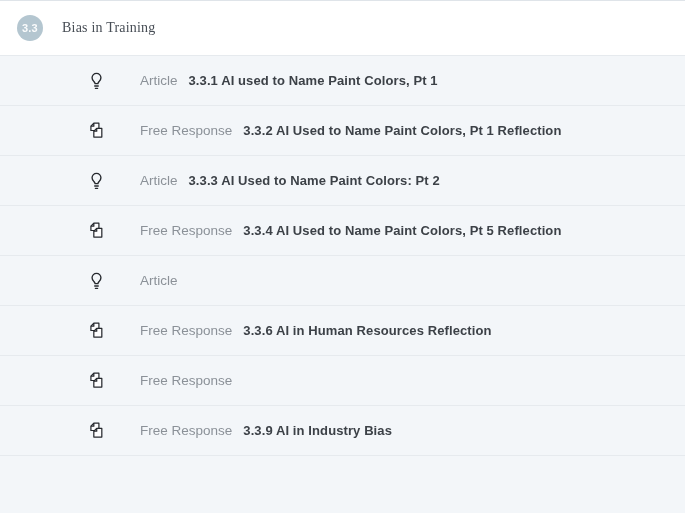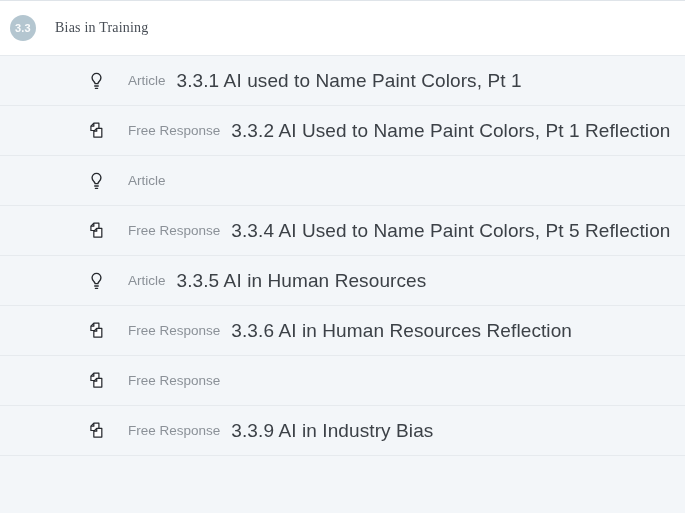--- a/index.html
+++ b/index.html
@@ -18,21 +18,21 @@
     font-family:"Liberation Sans","DejaVu Sans",sans-serif;
     background:var(--row_bg);
     border-top:1px solid #dfe4e9;
   }
   .module-header{
     height:55px;
     background:var(--header_bg);
     border-bottom:1px solid var(--border);
     display:flex;
     align-items:center;
-    padding-left:10px;
+    padding-left:17px;
     text-align:center;
   }
   .badge{
     width:26px;height:26px;border-radius:50%;
     background:var(--badge_bg);
     color:rgba(255,255,255,0.92);
     font-size:11px;font-weight:bold;
     display:flex;align-items:center;justify-content:center;
     flex:0 0 auto;
     letter-spacing:0.2px;
@@ -56,29 +56,29 @@
   .row .icon{
     margin-left:86px;
     width:20px;
     display:flex;
     align-items:center;
     justify-content:center;
     color:var(--icon_color);
     flex:0 0 auto;
   }
   .row .type{
-    margin-left:22px;
+    margin-left:34px;
     font-size:13.5px;
     color:var(--type_color);
     white-space:nowrap;
   }
   .row .title{
     margin-left:11px;
-    font-size:19px;
-    font-weight:normal;
+    font-size:13px;
+    font-weight:bold;
     color:var(--title_color);
     white-space:nowrap;
     letter-spacing:0.1px;
   }
   .row-partial{
     height:7px;
     background:var(--row_bg);
     border-bottom:none;
   }
 </style>
@@ -118,20 +118,21 @@
 
   <div class="row">
     <span class="icon">
         <svg width="13" height="18" viewBox="0 0 22 30" fill="none" stroke="currentColor" stroke-width="2.3" stroke-linecap="round" stroke-linejoin="round">
           <path d="M11 2a7.5 7.5 0 0 1 7.5 7.5c0 2.9-1.5 4.6-2.9 6.2-1 1.2-2 2.3-2.2 3.8H8.6c-.2-1.5-1.2-2.6-2.2-3.8C5 14.1 3.5 12.4 3.5 9.5A7.5 7.5 0 0 1 11 2z"></path>
           <path d="M8 23.5h6"></path>
           <path d="M9.2 27.5h3.6"></path>
         </svg>
       </span>
     <span class="type">Article</span>
+    <span class="title">3.3.3 AI Used to Name Paint Colors: Pt 2</span>
   </div>
 
   <div class="row">
     <span class="icon">
         <svg width="16" height="17" viewBox="0 0 22 23" fill="none" stroke="currentColor" stroke-width="1.7" stroke-linejoin="round">
           <path d="M8 1.5h7v10H4v-6z" fill="#fdfdfe"></path>
           <path d="M8 1.5v4H4" fill="none"></path>
           <path d="M12 8.5h7v12H8v-8z" fill="#fdfdfe"></path>
           <path d="M12 8.5v4H8" fill="none"></path>
         </svg>
@@ -142,21 +143,20 @@
 
   <div class="row">
     <span class="icon">
         <svg width="13" height="18" viewBox="0 0 22 30" fill="none" stroke="currentColor" stroke-width="2.3" stroke-linecap="round" stroke-linejoin="round">
           <path d="M11 2a7.5 7.5 0 0 1 7.5 7.5c0 2.9-1.5 4.6-2.9 6.2-1 1.2-2 2.3-2.2 3.8H8.6c-.2-1.5-1.2-2.6-2.2-3.8C5 14.1 3.5 12.4 3.5 9.5A7.5 7.5 0 0 1 11 2z"></path>
           <path d="M8 23.5h6"></path>
           <path d="M9.2 27.5h3.6"></path>
         </svg>
       </span>
     <span class="type">Article</span>
-    <span class="title">3.3.5 AI in Human Resources</span>
   </div>
 
   <div class="row">
     <span class="icon">
         <svg width="16" height="17" viewBox="0 0 22 23" fill="none" stroke="currentColor" stroke-width="1.7" stroke-linejoin="round">
           <path d="M8 1.5h7v10H4v-6z" fill="#fdfdfe"></path>
           <path d="M8 1.5v4H4" fill="none"></path>
           <path d="M12 8.5h7v12H8v-8z" fill="#fdfdfe"></path>
           <path d="M12 8.5v4H8" fill="none"></path>
         </svg>

